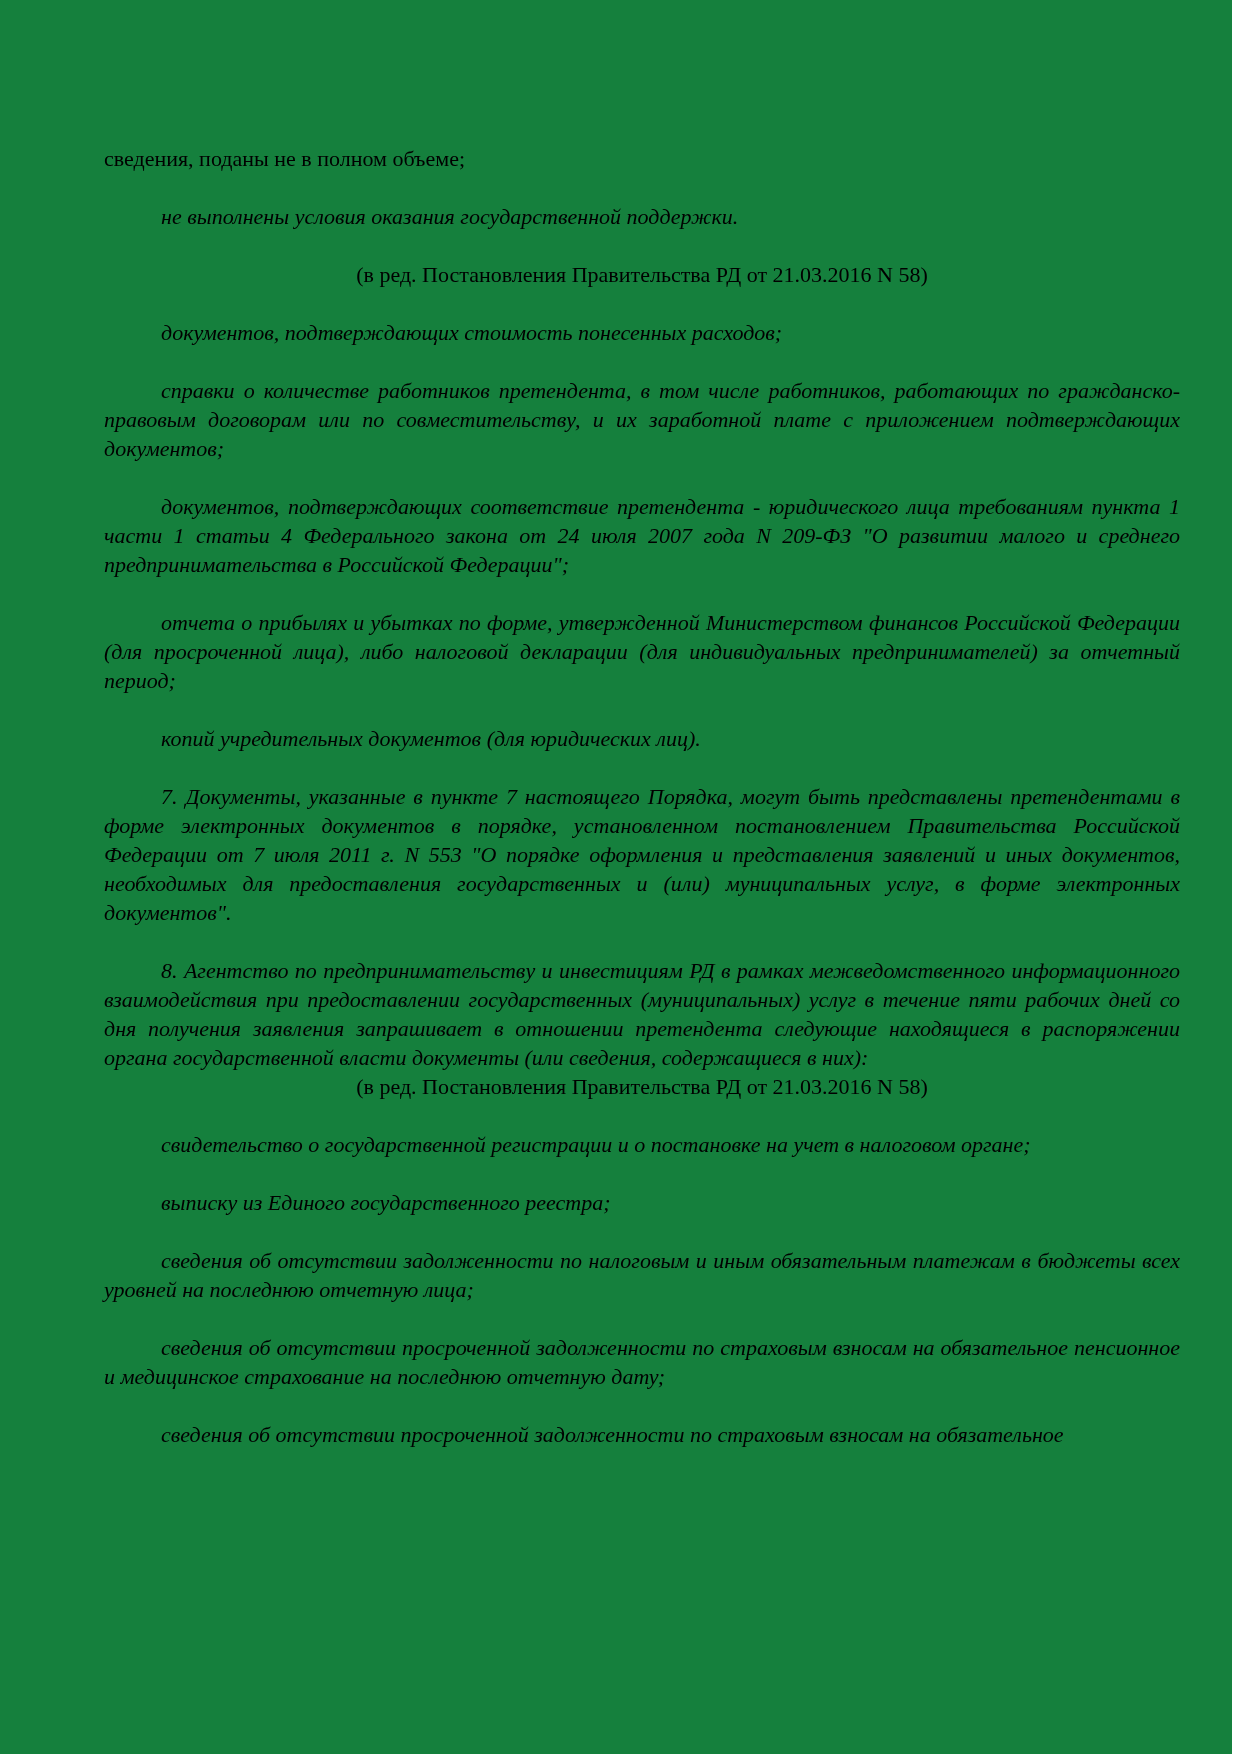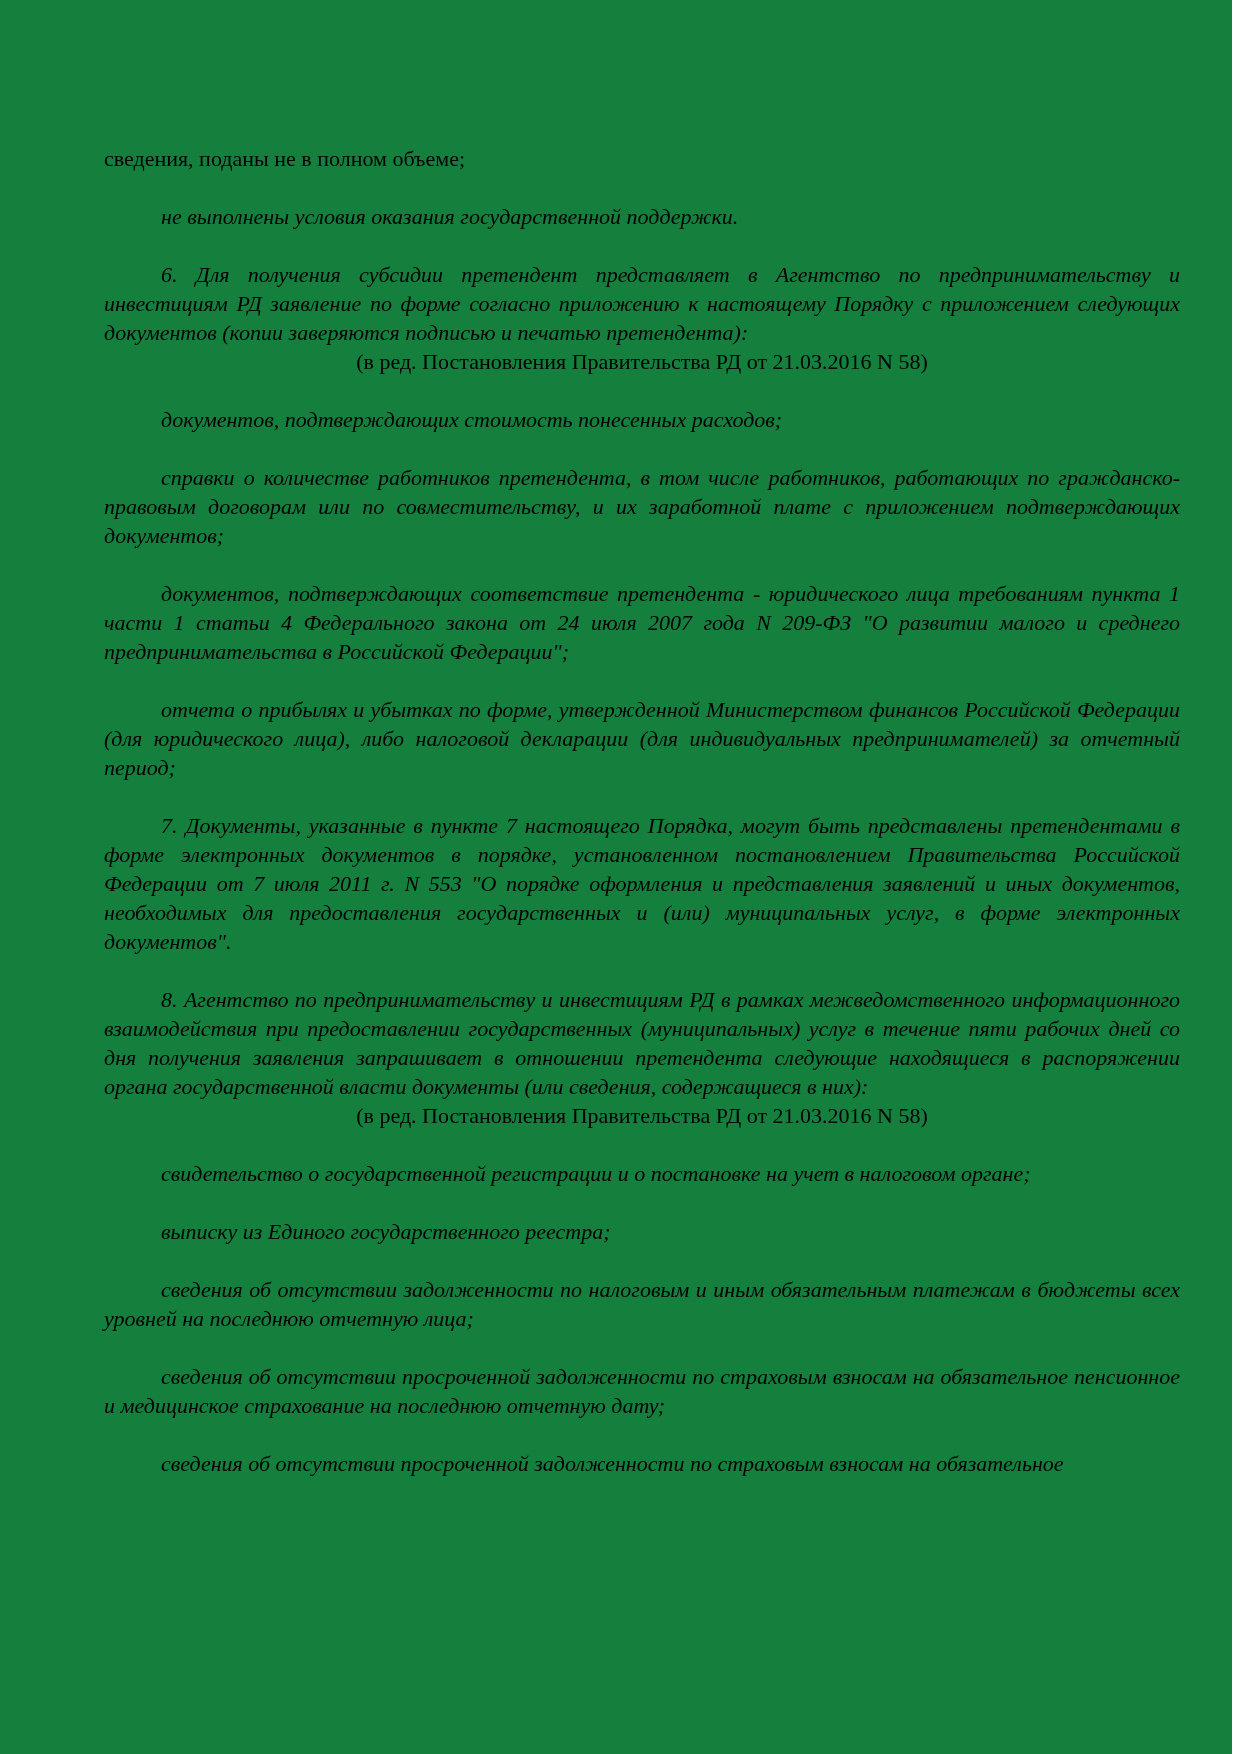--- a/index.html
+++ b/index.html
@@ -58,41 +58,43 @@
 
     <div class="block">
       <p class="para">сведения, поданы не в полном объеме;</p>
     </div>
 
     <div class="block">
       <p class="para indent">не выполнены условия оказания государственной поддержки.</p>
     </div>
 
     <div class="block">
-      <p class="para indent">6. Для получения субсидии претендент представляет в Агентство по предпринимательству и инвестициям РД заявление по форме согласно приложению к настоящему Порядку с приложением следующих документов (копии заверяются подписью и печатью претендента):</p>
       <p class="para note">(в ред. Постановления Правительства РД от 21.03.2016 N 58)</p>
     </div>
 
 
     <div class="block">
       <p class="para indent">документов, подтверждающих стоимость понесенных расходов;</p>
     </div>
 
     <div class="block">
       <p class="para indent">справки о количестве работников претендента, в том числе работников, работающих по гражданско-правовым договорам или по совместительству, и их заработной плате с приложением подтверждающих документов;</p>
     </div>
 
     <div class="block">
       <p class="para indent">документов, подтверждающих соответствие претендента - юридического лица требованиям пункта 1 части 1 статьи 4 Федерального закона от 24 июля 2007 года N 209-ФЗ "О развитии малого и среднего предпринимательства в Российской Федерации";</p>
     </div>
 
     <div class="block">
-      <p class="para indent">отчета о прибылях и убытках по форме, утвержденной Министерством финансов Российской Федерации (для юридического лица), либо налоговой декларации (для индивидуальных предпринимателей) за отчетный период;</p>
+      <p class="para indent">отчета о прибылях и убытках по форме, утвержденной Министерством финансов Российской Федерации (для просроченной лица), либо налоговой декларации (для индивидуальных предпринимателей) за отчетный период;</p>
     </div>
 
+    <div class="block">
+      <p class="para indent">копий учредительных документов (для юридических лиц).</p>
+    </div>
 
     <div class="block">
       <p class="para indent">7. Документы, указанные в пункте 7 настоящего Порядка, могут быть представлены претендентами в форме электронных документов в порядке, установленном постановлением Правительства Российской Федерации от 7 июля 2011 г. N 553 "О порядке оформления и представления заявлений и иных документов, необходимых для предоставления государственных и (или) муниципальных услуг, в форме электронных документов".</p>
     </div>
 
     <div class="block">
       <p class="para indent">8. Агентство по предпринимательству и инвестициям РД в рамках межведомственного информационного взаимодействия при предоставлении государственных (муниципальных) услуг в течение пяти рабочих дней со дня получения заявления запрашивает в отношении претендента следующие находящиеся в распоряжении органа государственной власти документы (или сведения, содержащиеся в них):</p>
       <p class="para note">(в ред. Постановления Правительства РД от 21.03.2016 N 58)</p>
     </div>
 

